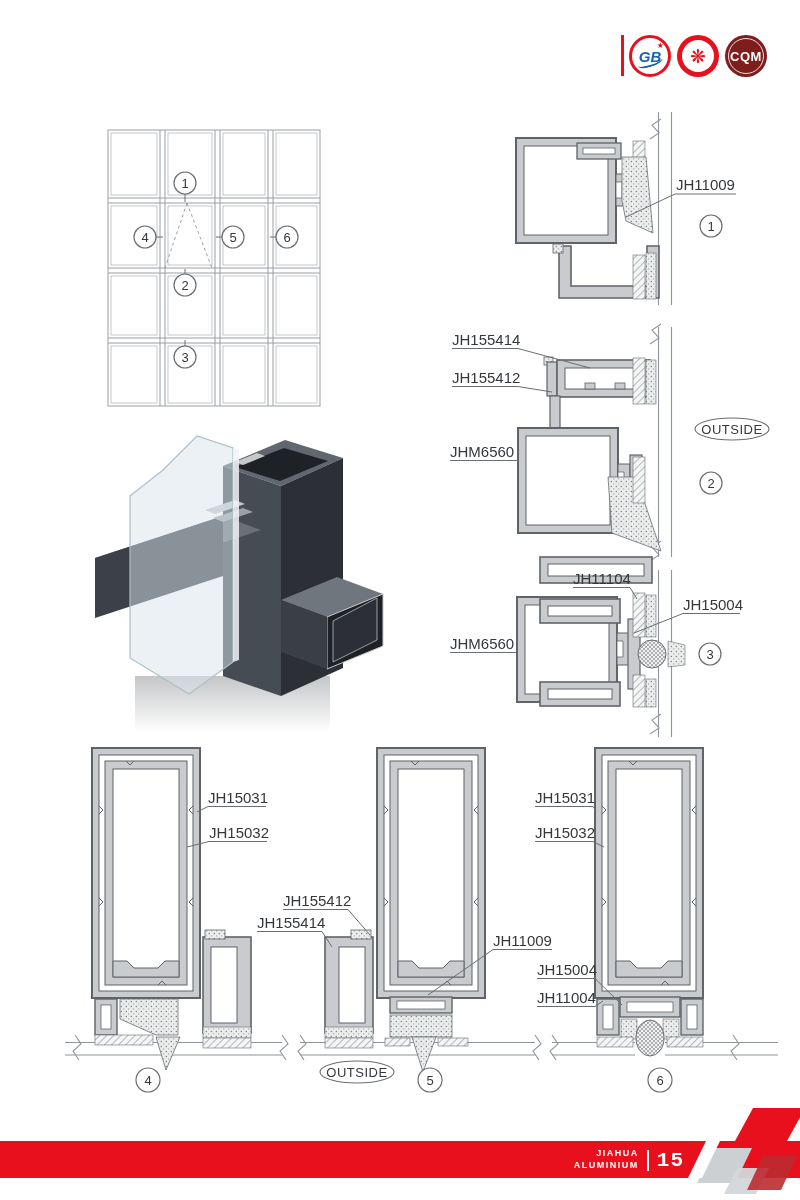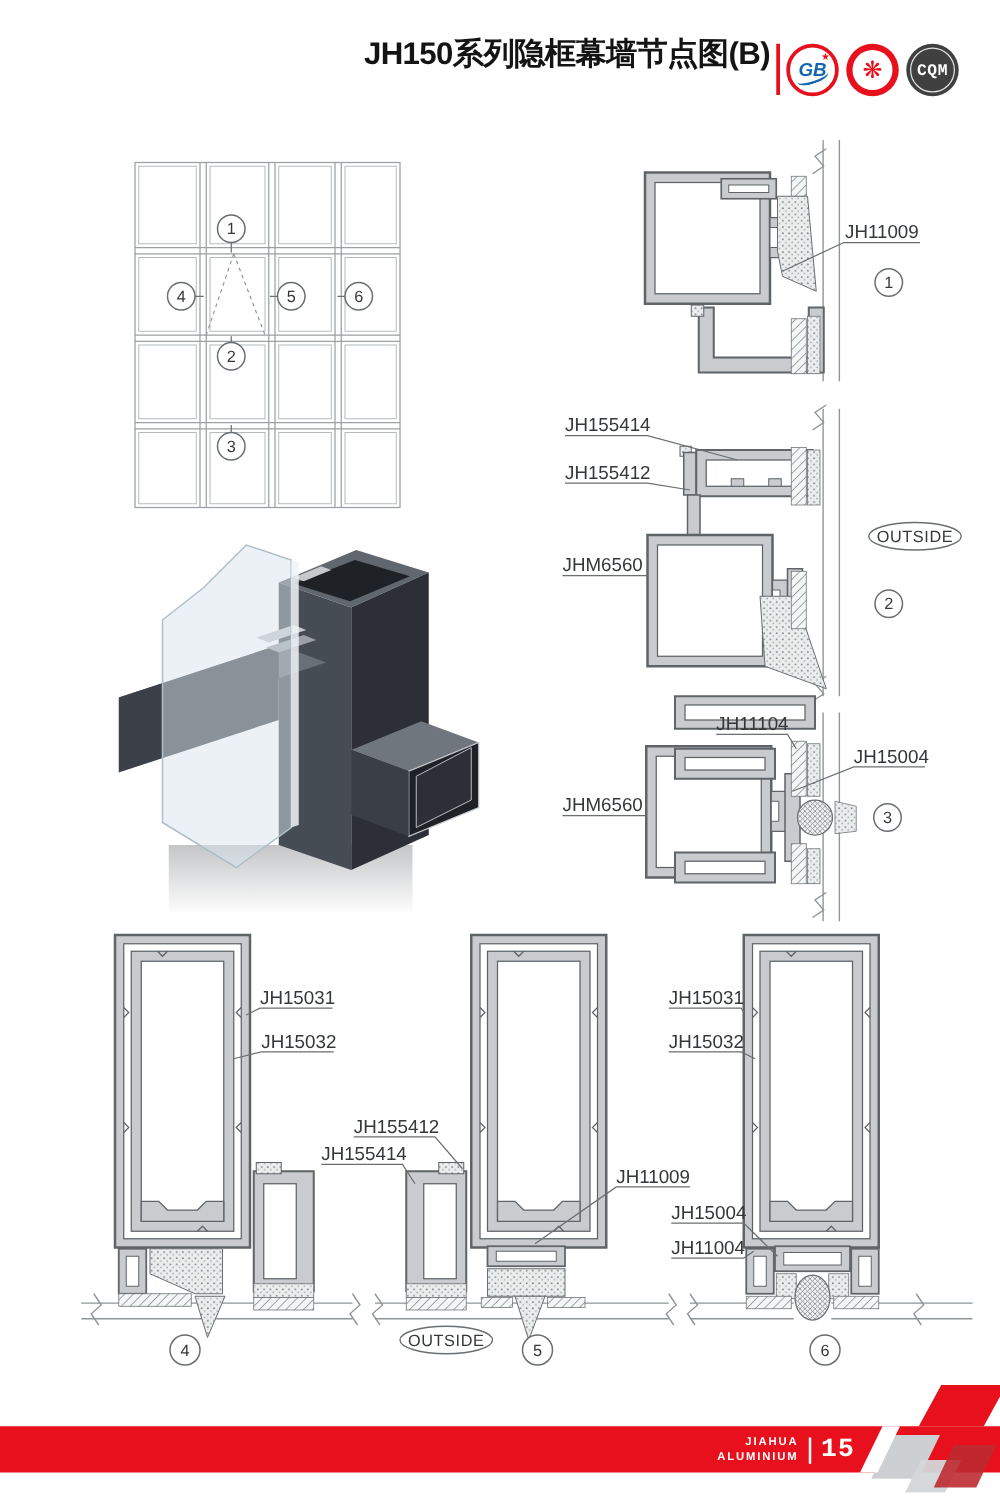--- a/index.html
+++ b/index.html
@@ -18,21 +18,21 @@
   .logo-gb{background:#fff;border:3px solid #e8101c;box-sizing:border-box;}
   .logo-gb .gb-mark{position:absolute;left:0;top:10px;width:100%;text-align:center;
     font-size:15px;font-weight:bold;font-style:italic;color:#1565b0;}
   .logo-gb .gb-swoosh{position:absolute;left:5px;top:19px;width:26px;height:8px;
     border-bottom:2.5px solid #1565b0;border-radius:50%;transform:rotate(-18deg);}
   .logo-gb .gb-star{position:absolute;right:4px;top:3px;font-size:8px;color:#e8101c;}
   .logo-seal{background:#e8101c;}
   .logo-seal .seal-core{position:absolute;left:5px;top:5px;width:32px;height:32px;border-radius:50%;
     background:#fff;display:flex;align-items:center;justify-content:center;}
   .logo-seal .seal-flower{color:#e8101c;font-size:19px;line-height:1;}
-  .logo-cqm{background:#404040;font-family:Liberation Mono, monospace;}
+  .logo-cqm{background:#7f1d1d;}
   .logo-cqm .cqm-ring{position:absolute;left:3px;top:3px;width:36px;height:36px;border-radius:50%;
     border:1.5px solid rgba(255,255,255,.85);box-sizing:border-box;}
   .logo-cqm .cqm-text{position:absolute;left:0;top:14px;width:100%;text-align:center;
     font-size:13px;font-weight:bold;color:#fff;letter-spacing:0.5px;}
   
   svg{display:block;}
   svg text{font-family:"Liberation Sans","DejaVu Sans",sans-serif;}
   .lbl{font-size:15px;fill:#35383b;}
   .callout-num{font-size:13px;fill:#35383b;}
   .outside-txt{font-size:13px;fill:#35383b;letter-spacing:0.5px;}
@@ -82,21 +82,20 @@
     <g id="sqp">
       <rect x="0" y="0" width="100" height="105" fill="#c9cbce" stroke="#5f6468" stroke-width="2"></rect>
       <rect x="8" y="8" width="84" height="89" fill="#ffffff" stroke="#5f6468" stroke-width="1"></rect>
       <path d="M100,36 h12 v32 h-12 z" fill="#c9cbce" stroke="#5f6468" stroke-width="1"></path>
       <path d="M100,44 h6 v16 h-6 z" fill="#ffffff" stroke="#5f6468" stroke-width="0.8"></path>
     </g>
   </defs>
 </svg>
 
 <div class="title-block">
-  <div class="title-cn">JH150系列隐框幕墙节点图(B)</div>
 </div>
 <div class="red-divider"></div>
 <div class="logo-row">
   <div class="logo logo-gb">
     <span class="gb-swoosh"></span>
     <span class="gb-mark">GB</span>
     <span class="gb-star">★</span>
   </div>
   <div class="logo logo-seal">
     <span class="seal-core">

